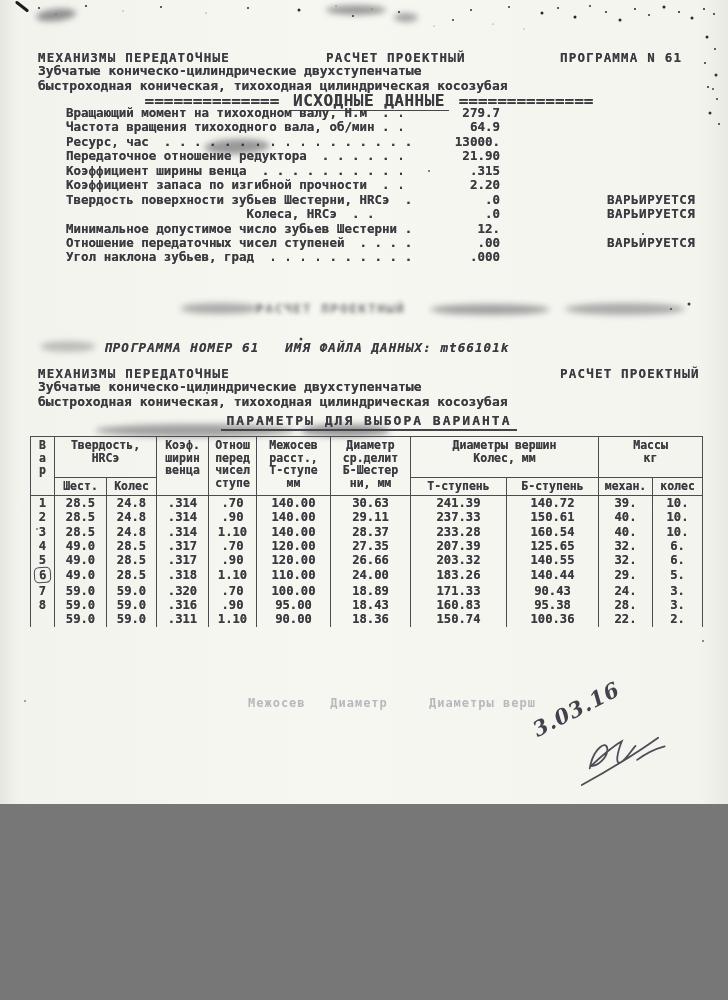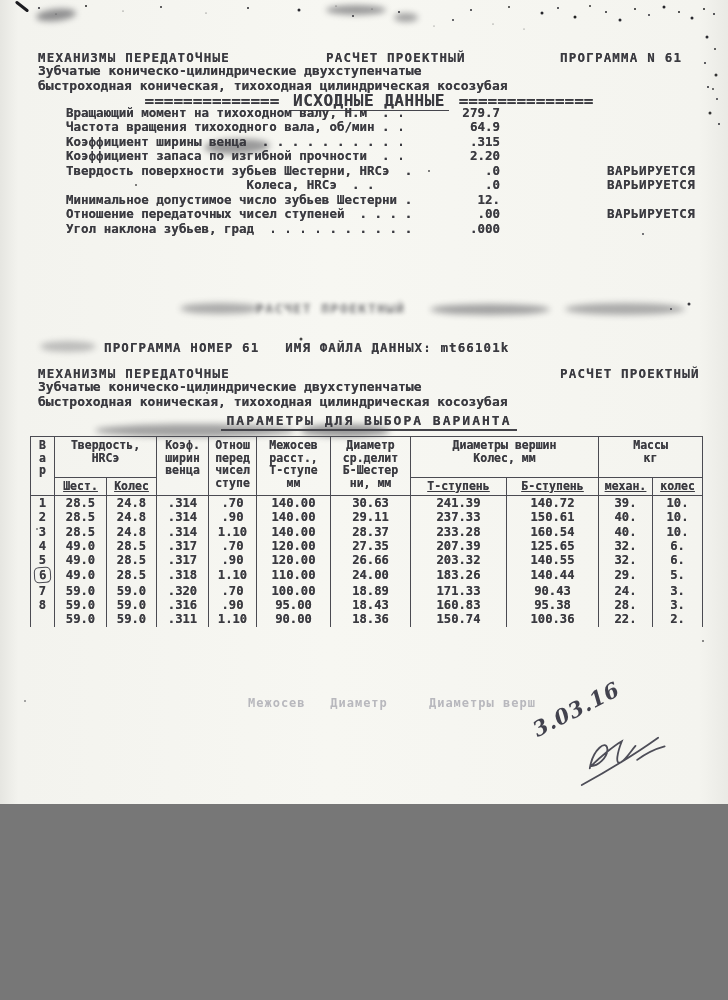--- a/index.html
+++ b/index.html
@@ -19,31 +19,31 @@
   .title-row .t-right{position:absolute;left:522px;white-space:pre;}
   .section-row{text-align:center;font-size:16px;line-height:15px;white-space:pre;}
   .section-row .us{border-bottom:1.6px solid #45454c;padding:0 4px;letter-spacing:.5px;}
   
   #inputs{position:absolute;left:66px;top:106px;width:640px;}
   .input-line{position:relative;height:14.45px;font-size:12.5px;line-height:14.45px;}
   .input-line .lbl{white-space:pre;}
   .input-line .val{position:absolute;left:352px;width:82px;text-align:right;white-space:pre;}
   .input-line .note{position:absolute;left:541px;white-space:pre;letter-spacing:.5px;}
   
-  #program-line{position:absolute;left:104px;top:340px;font-size:12.5px;letter-spacing:1.1px;white-space:pre;}
+  #program-line{position:absolute;left:104px;top:340px;font-size:12.5px;letter-spacing:1.1px;white-space:pre;font-style:italic;}
   
   #block2{position:absolute;left:38px;top:366px;width:662px;}
   #block2 .section-title{display:block;text-align:center;margin-top:1px;}
   #block2 .section-title span{display:inline-block;font-size:13px;letter-spacing:2px;border-bottom:2px solid #44444a;padding:0 6px 1px;}
   
   #results-table{position:absolute;left:30px;top:436px;width:672px;border-collapse:collapse;table-layout:fixed;}
   #results-table th,#results-table td{border:1.6px solid #4b4b52;padding:0;}
   #results-table th{font-size:11.5px;line-height:12.6px;white-space:pre-line;text-align:center;vertical-align:top;font-weight:bold;padding-top:2px;}
   #results-table tr.grp-row th{height:38px;}
-  #results-table tr.sub-row th{height:17px;vertical-align:middle;padding-top:0;text-decoration:underline;}
+  #results-table tr.sub-row th{height:17px;vertical-align:middle;padding-top:0;}
   #results-table td{border-top:none;border-bottom:none;font-size:12.2px;line-height:14.3px;text-align:center;white-space:pre;}
   #results-table tbody tr{height:14.3px;}
   .circled{display:inline-block;border:1.6px solid #4a4a52;border-radius:5px;padding:0 4px;transform:rotate(-3deg);}
   
   .ghost{position:absolute;color:#a9a9b1;opacity:.8;filter:blur(.4px);font-size:12px;white-space:pre;font-weight:bold;text-shadow:none;}
   #ghost-header{left:248px;top:696px;letter-spacing:1px;}
   #ghost-row1{left:118px;top:806px;}
   #ghost-row2{left:112px;top:824px;}
   
   #hand-date{position:absolute;left:534px;top:718px;font-family:"DejaVu Serif","Liberation Serif",serif;
@@ -116,20 +116,30 @@
 
   <div id="inputs">
       <div class="input-line">
     <span class="lbl">Вращающий момент на тихоходном валу, Н.м  . .</span>
     <span class="val">279.7</span>
     <span class="note"></span>
   </div>
       <div class="input-line">
     <span class="lbl">Частота вращения тихоходного вала, об/мин . .</span>
     <span class="val">64.9</span>
+    <span class="note"></span>
+  </div>
+      <div class="input-line">
+    <span class="lbl">Ресурс, час  . . . . . . . . . . . . . . . . .</span>
+    <span class="val">13000.</span>
+    <span class="note"></span>
+  </div>
+      <div class="input-line">
+    <span class="lbl">Передаточное отношение редуктора  . . . . . .</span>
+    <span class="val">21.90</span>
     <span class="note"></span>
   </div>
       <div class="input-line">
     <span class="lbl">Коэффициент ширины венца  . . . . . . . . . .</span>
     <span class="val">.315</span>
     <span class="note"></span>
   </div>
       <div class="input-line">
     <span class="lbl">Коэффициент запаса по изгибной прочности  . .</span>
     <span class="val">2.20</span>

